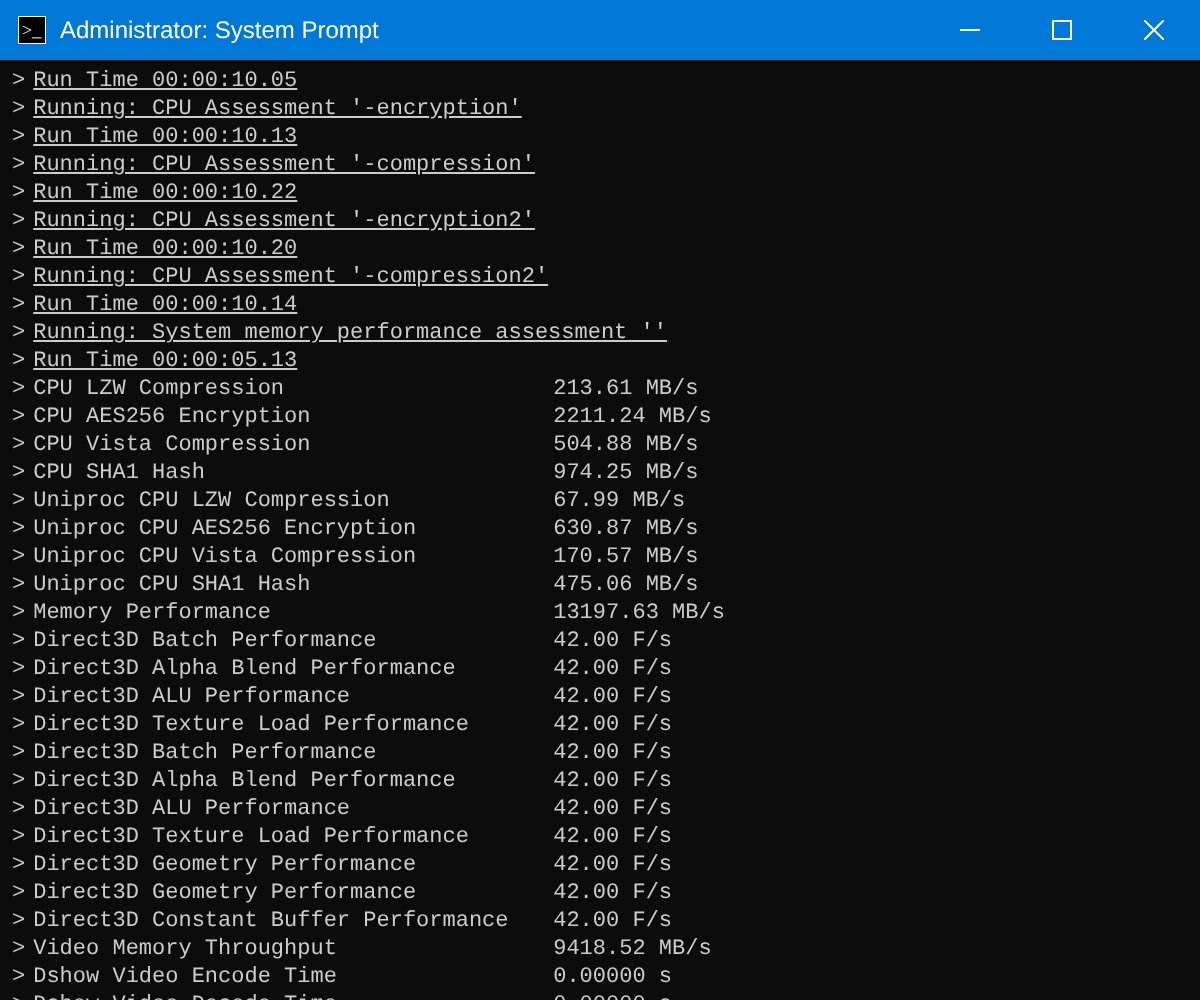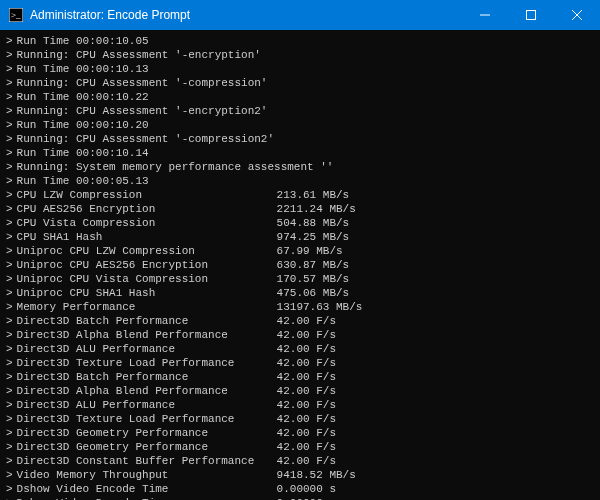--- a/index.html
+++ b/index.html
@@ -6,38 +6,38 @@
     body { width: 600px; height: 500px; background: #f0f0f0; font-family: 'Segoe UI', Tahoma, sans-serif; overflow: hidden; }
     .window { width: 600px; height: 500px; background: #0c0c0c; display: flex; flex-direction: column; }
     .titlebar { height: 30px; background: #0078d7; display: flex; align-items: center; color: #fff; font-size: 12px; }
     .titlebar .icon { width: 16px; height: 16px; margin: 0 6px 0 8px; display: inline-flex; align-items: center; justify-content: center; }
     .titlebar .title { flex: 1; white-space: nowrap; overflow: hidden; }
     .ctrl-btns { display: flex; height: 100%; }
     .ctrl-btn { width: 46px; height: 30px; display: inline-flex; align-items: center; justify-content: center; color: #fff; cursor: pointer; }
     .terminal { flex: 1; background: #0c0c0c; color: #cccccc; font-family: Consolas, 'Courier New', monospace; font-size: 11px; line-height: 14px; padding: 4px 6px; overflow: hidden; white-space: pre; }
     .line { display: flex; }
     .prefix { flex-shrink: 0; padding-right: 4px; color: #cccccc; }
-    .text { flex: 1; }
+    .text { flex: 1; text-decoration: underline; }
     .metric-label { display: inline-block; width: 260px; }
     .metric-value { display: inline-block; text-align: center; }
     @keyframes blink { 50% { opacity: 0; } }
     svg { display: block; }
   </style>
 </head>
 <body>
 
 <div class="window">
   <div class="titlebar">
     <span class="icon">
       <svg width="14" height="14" viewBox="0 0 14 14">
           <rect x="0" y="0" width="14" height="14" fill="#000" stroke="#fff" stroke-width="1"></rect>
           <text x="2" y="10" font-size="9" fill="#fff" font-family="Consolas">&gt;_</text>
         </svg>
     </span>
-    <span class="title">Administrator: Encode Prompt</span>
+    <span class="title">Administrator: System Prompt</span>
     <div class="ctrl-btns">
       <div class="ctrl-btn">
         <svg width="10" height="10" viewBox="0 0 10 10">
             <line x1="0" y1="5" x2="10" y2="5" stroke="#fff" stroke-width="1"></line>
           </svg>
       </div>
       <div class="ctrl-btn">
         <svg width="10" height="10" viewBox="0 0 10 10">
             <rect x="0.5" y="0.5" width="9" height="9" fill="none" stroke="#fff" stroke-width="1"></rect>
           </svg>

